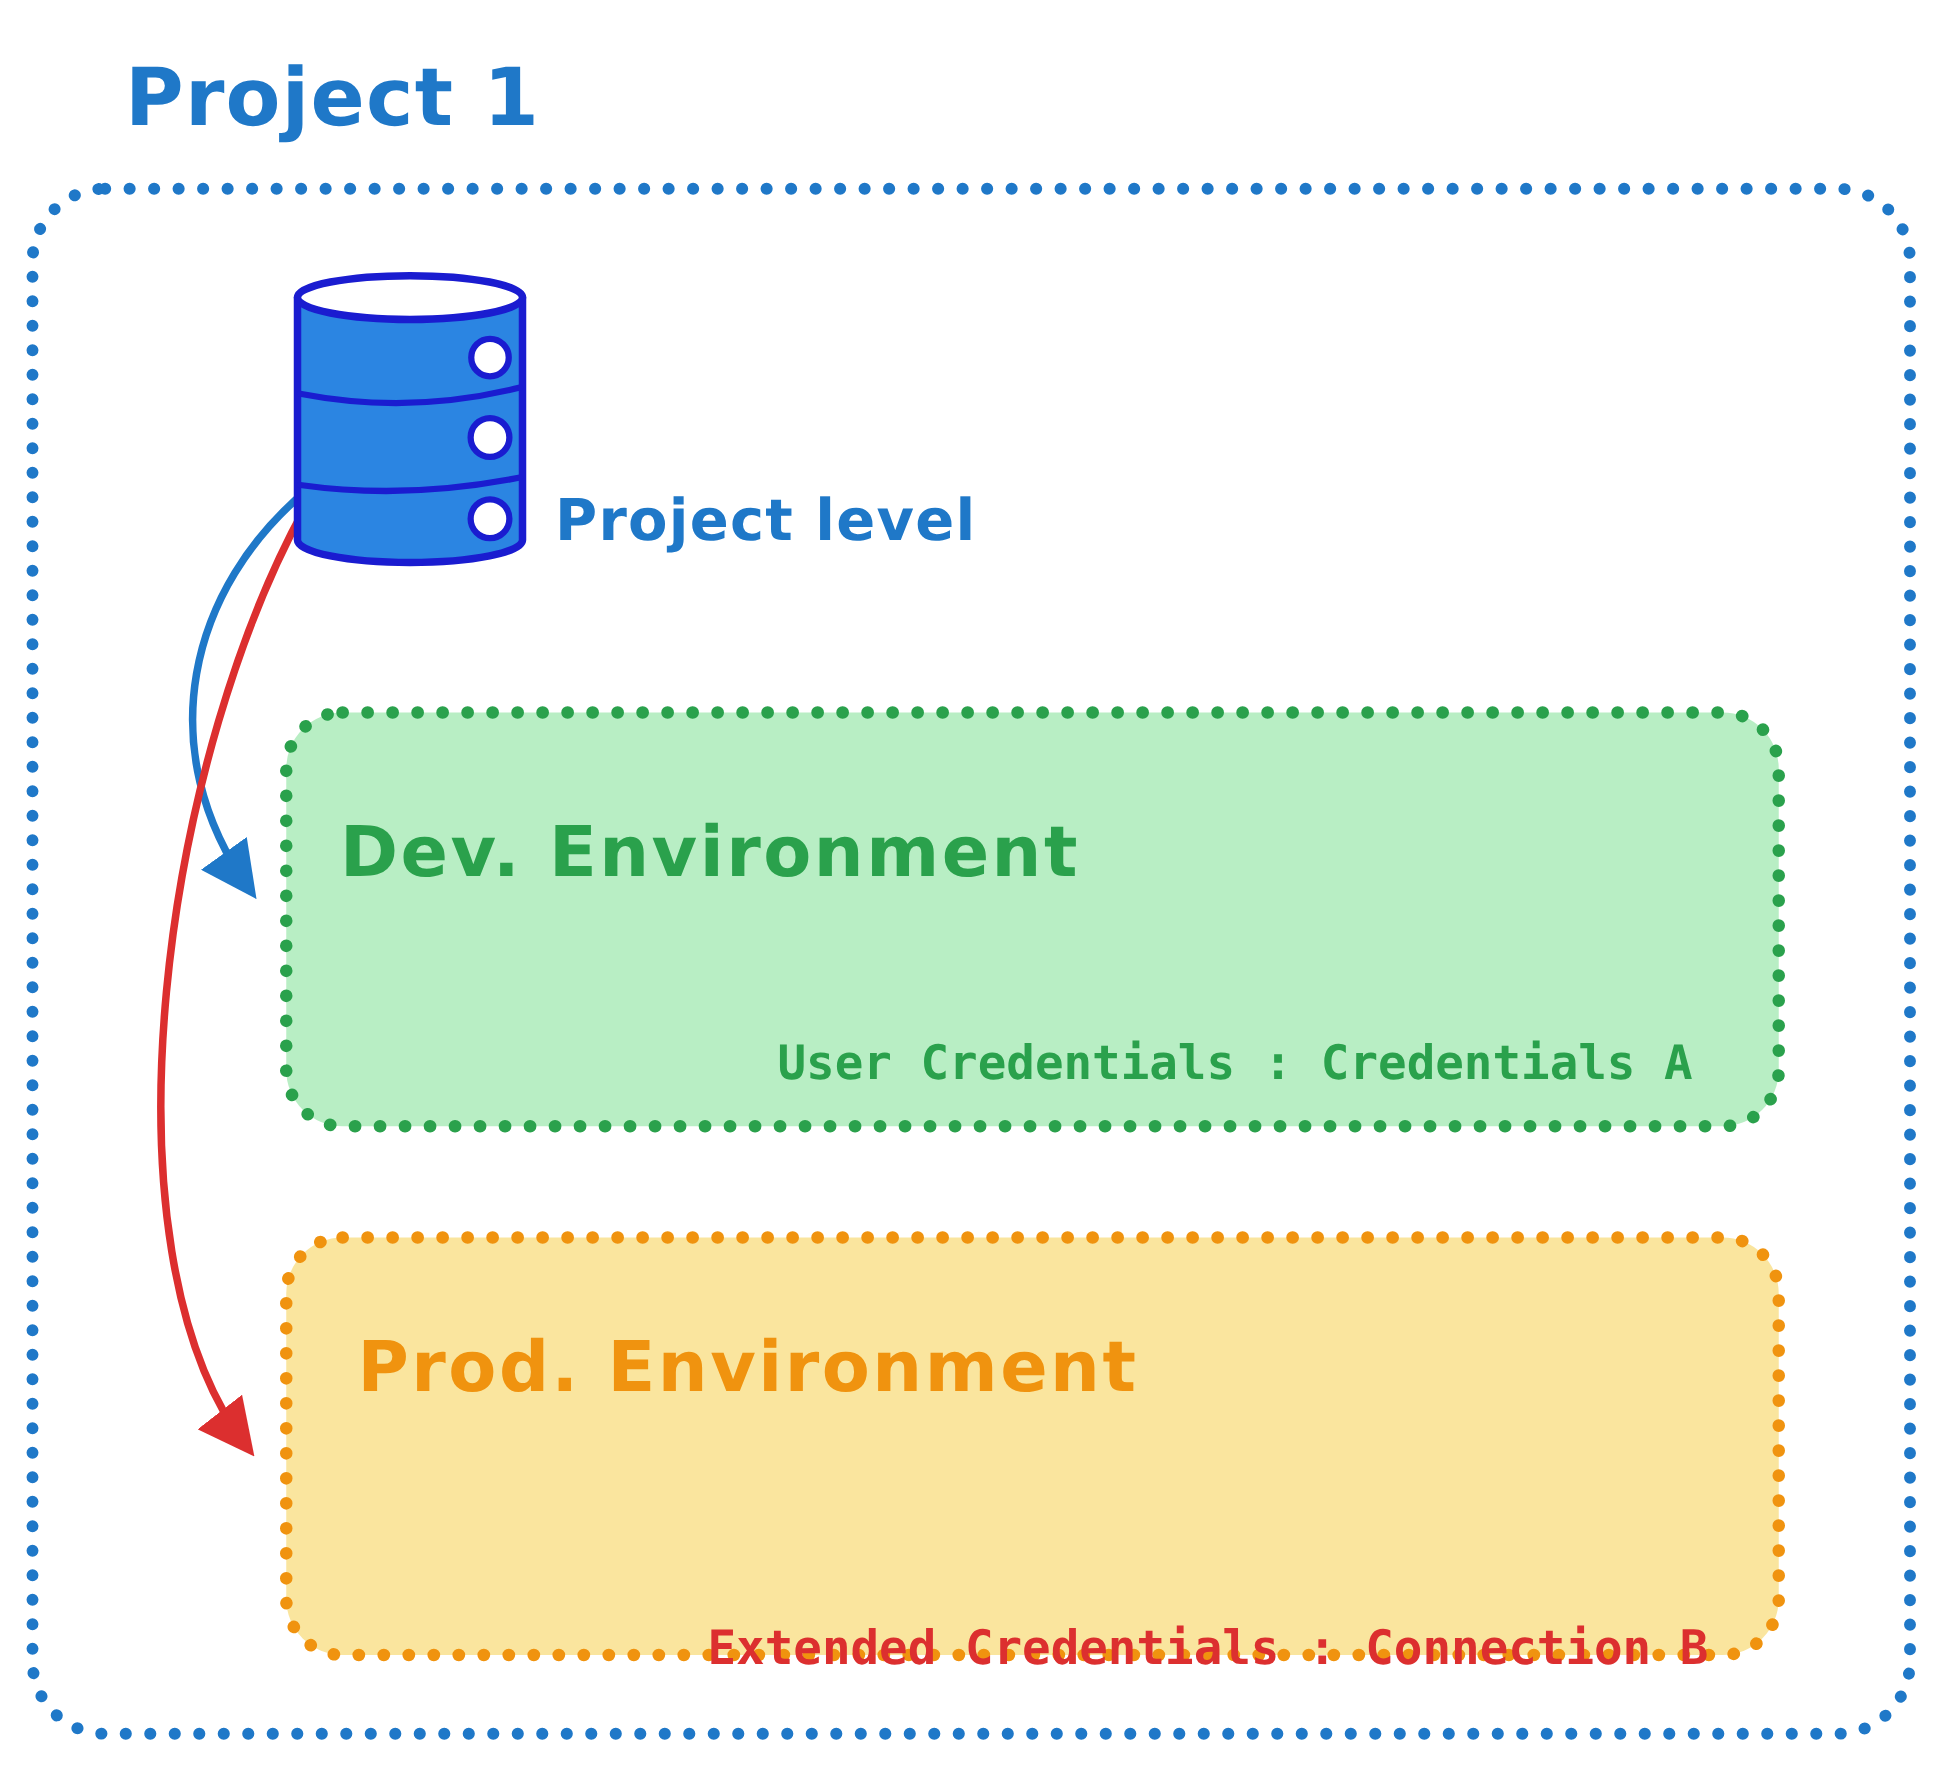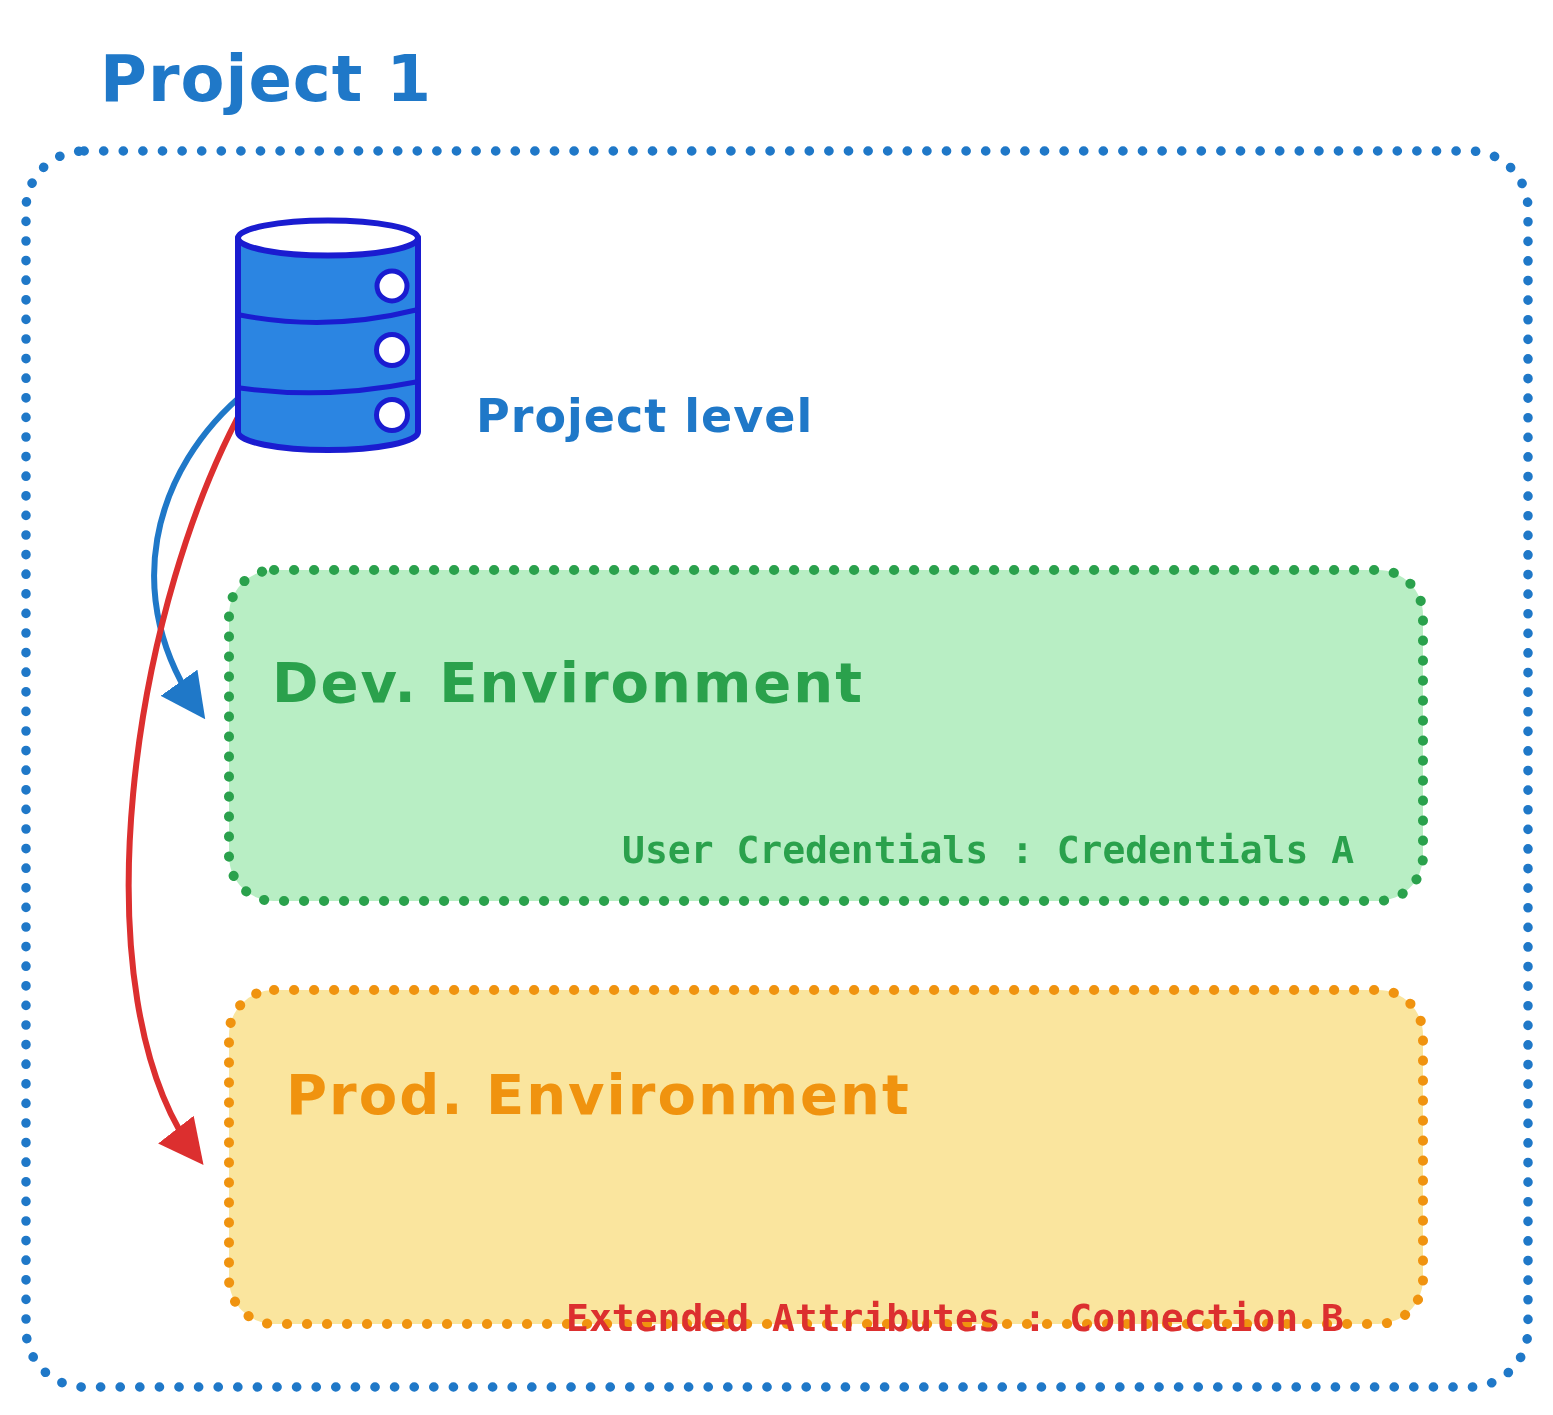--- a/index.html
+++ b/index.html
@@ -64,21 +64,20 @@
     font-size: 64px; font-weight: bold;
     color: var(--color-blue, #1f78c8);
     letter-spacing: 1px;
   }
   .db-label {
     left: 444px; top: 266px;
     font-size: 46px; font-weight: bold;
     line-height: 60px;
     color: var(--color-blue, #1f78c8);
     letter-spacing: 1px;
-    margin-left: 32px;
   }
   .db-label span { display: block; }
   .env-title {
     font-size: 56px; font-weight: bold;
     letter-spacing: 2px;
     line-height: 56px;
     margin-top: 23px;
   }
   .dev-title  { left: 272px; top: 632px;  color: var(--color-green, #2aa14c); }
   .prod-title { left: 286px; top: 1044px; color: var(--color-orange, #f0930f); }
@@ -138,17 +137,17 @@
     <span>Project level</span>
   </div>
 
   <div class="txt env-title dev-title">Dev. Environment</div>
 
   <div class="txt env-title prod-title">Prod. Environment</div>
 
   <div class="txt mono dev-mapping">User Credentials : Credentials A</div>
 
   <div class="txt mono prod-mapping">
-    <span>Extended Attributes : Connection B</span>
+    <span>Extended Credentials : Connection B</span>
     
   </div>
 
 </div>
 
 </body></html>

